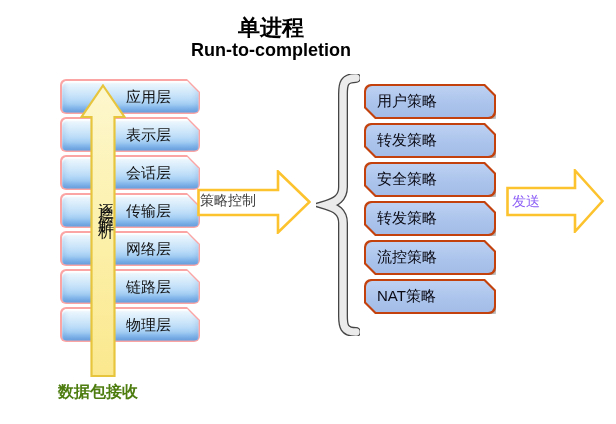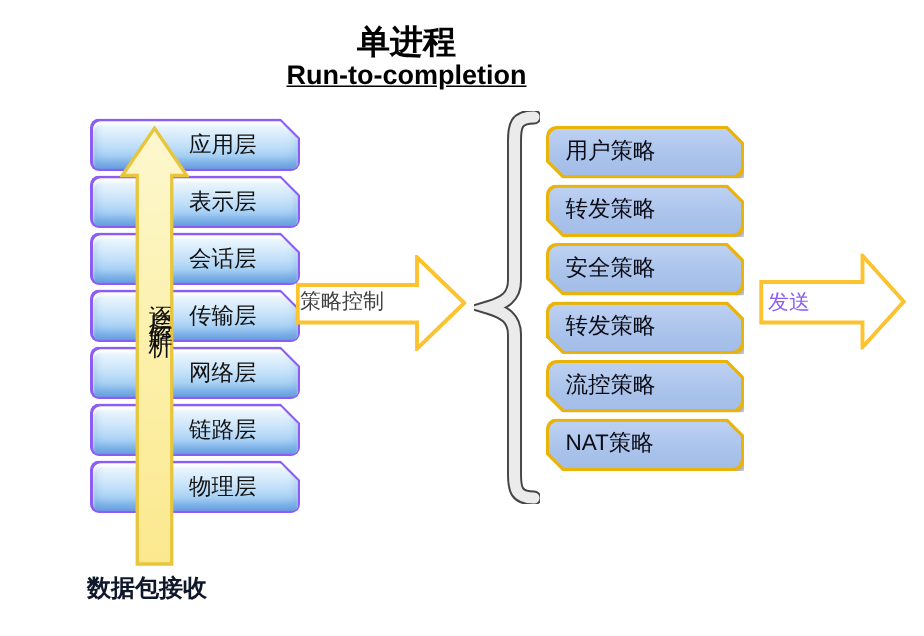--- a/index.html
+++ b/index.html
@@ -7,30 +7,30 @@
     width:616px;height:424px;position:relative;background:#ffffff;
     font-family:"Liberation Sans","DejaVu Sans",sans-serif;
     overflow:hidden;
   }
   
   .title{
     position:absolute;left:111px;top:17px;width:320px;
     text-align:center;color:#000;font-weight:bold;line-height:22px;
   }
   .title .cn{font-size:22px;}
-  .title .en{font-size:18px;text-decoration:underline;}
+  .title .en{font-size:18px;}
 
   
   .osi-stack{
     position:absolute;left:60px;top:79px;width:140px;
     display:flex;flex-direction:column;gap:3px;
   }
   .layer-box{
     position:relative;height:35px;
-    background:#8b5cf6;
+    background:#fca5a5;
     border-radius:6px;
     clip-path:polygon(0 0, calc(100% - 13px) 0, 100% 13px, 100% 100%, 0 100%);
   }
   .layer-box .fill{
     position:absolute;inset:1.5px;
     border-radius:5px;
     clip-path:polygon(0 0, calc(100% - 12px) 0, 100% 12px, 100% 100%, 0 100%);
     background:linear-gradient(180deg,#f2fafe 0%,#cfe7fa 38%,#a9d2f6 72%,#8ec0f2 88%,#7db1ea 100%);
     box-shadow:inset 0 2px 2px #ffffff, inset 0 -5px 7px rgba(60,120,195,0.38);
   }
@@ -41,41 +41,41 @@
 
   
   .up-arrow{position:absolute;left:80px;top:84px;}
   .parse-label{
     position:absolute;left:95px;top:190px;
     writing-mode:vertical-rl;text-orientation:upright;
     font-size:16px;letter-spacing:7px;color:#111;
   }
   .packet-receive{
     position:absolute;left:58px;top:382px;
-    font-size:16px;font-weight:bold;color:#0f172a;
+    font-size:16px;font-weight:bold;color:#4d7c0f;
   }
 
   
   .policy-arrow{position:absolute;left:197px;top:170px;}
   .policy-arrow-label{
     position:absolute;left:200px;top:192px;width:76px;text-align:left;
     font-size:14px;color:#404040;white-space:nowrap;
   }
 
   
   .brace{position:absolute;left:316px;top:74px;}
 
   
   .policy-stack{
     position:absolute;left:364px;top:84px;width:132px;
     display:flex;flex-direction:column;gap:4px;
   }
   .policy-box{
     position:relative;height:35px;
-    background:#eab308;
+    background:#c2410c;
     border-radius:7px 0 7px 0;
     clip-path:polygon(0 0, calc(100% - 11px) 0, 100% 11px, 100% 100%, 11px 100%, 0 calc(100% - 11px));
     filter:drop-shadow(2px 2px 1.5px rgba(110,110,110,0.55));
   }
   .policy-box .fill{
     position:absolute;inset:2px;
     border-radius:6px 0 6px 0;
     clip-path:polygon(0 0, calc(100% - 10px) 0, 100% 10px, 100% 100%, 10px 100%, 0 calc(100% - 10px));
     background:linear-gradient(180deg,#bdd1f2 0%,#aac3eb 60%,#a3bde8 100%);
   }

